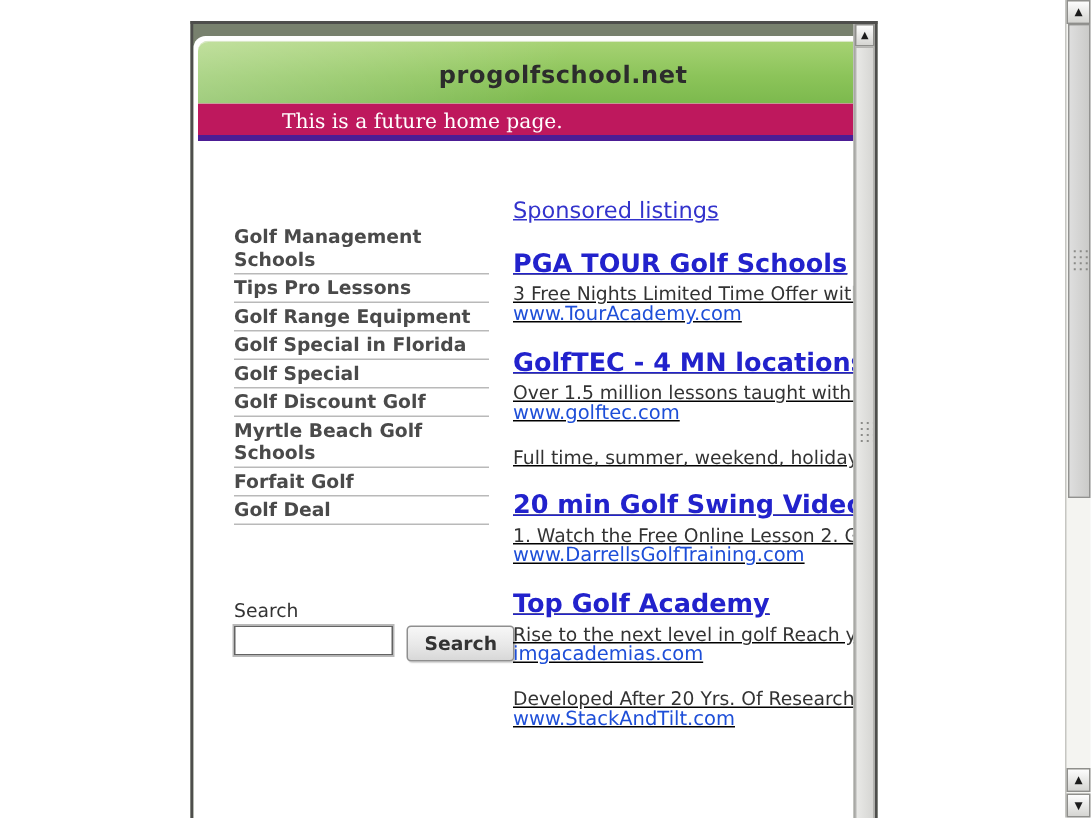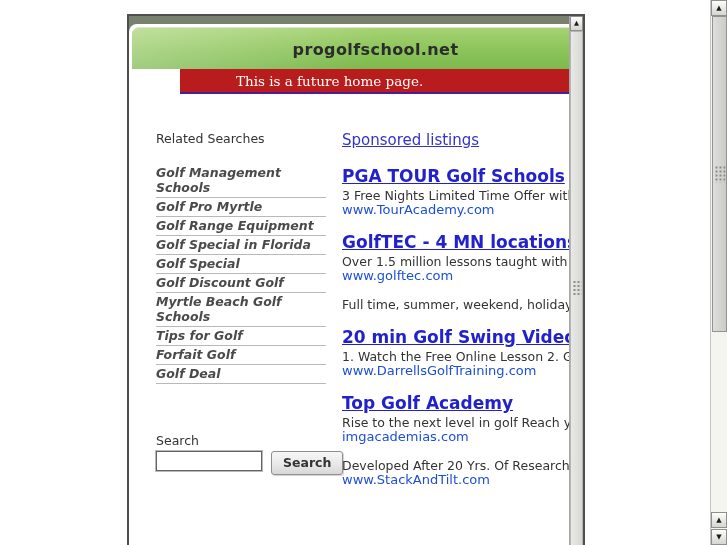--- a/index.html
+++ b/index.html
@@ -31,47 +31,47 @@
 
   
   .green-header { height:42px; border-radius:7px 0 0 0; position:relative; overflow:hidden;
     background:linear-gradient(115deg,rgba(255,255,255,0.30) 0%,rgba(255,255,255,0.10) 38%,rgba(255,255,255,0) 55%),
                linear-gradient(180deg,#a6d273 0%,#8cc45a 55%,#7cb94d 100%);
     border-top:1px solid #d9e8c6; }
   .domain-title { padding:12px 0 0 50px; font-size:16px; font-weight:bold;
     letter-spacing:0.4px; color:#2c2c2c;text-align:center; }
 
   
-  .blue-bar { height:25px; background:#b91c1c; border-bottom:2px solid #4c1d95;margin-left:48px; }
+  .blue-bar { height:25px; background:#be185d; border-bottom:4px solid #4c1d95; }
   .tagline { font-family:"DejaVu Serif","Liberation Serif",serif; color:#ffffff;
     font-size:13.5px; padding:4px 0 0 56px; }
 
   
   .content { flex:1; position:relative; background:#ffffff; }
 
   .left-col { position:absolute; left:24px; top:37px; width:170px; }
   .related-title { font-size:12.5px; color:#333333; }
-  .rel-list { margin-top:18px;font-style:italic; }
+  .rel-list { margin-top:18px; }
   .rel-item { font-size:12.5px; font-weight:bold; color:#4a4a4a; line-height:15px;
     padding:1px 0 2px 0; border-bottom:1px solid #b9b9b9; cursor:pointer; }
 
   .search-block { margin-top:49px; }
   .search-label { font-size:12.5px; color:#333333; margin-bottom:3px; }
   .search-row { display:flex; align-items:flex-start; }
   .search-input { width:106px; height:20px; border:1px solid #636363; outline:1px solid #b9b9b9;
     background:#ffffff; font-size:12px; padding:1px 3px; }
   .search-button { margin-left:9px; padding:3px 11px 4px 11px; font-size:12.5px; font-weight:bold;
     color:#333333; background:linear-gradient(180deg,#f7f7f7 0%,#e8e8e8 55%,#d8d8d8 100%);
     border:1px solid #8f8f8f; border-radius:3px; box-shadow:1px 1px 1px rgba(0,0,0,0.18);
     font-family:"DejaVu Sans","Liberation Sans",sans-serif; cursor:pointer; }
 
   .right-col { position:absolute; left:210px; top:36px; width:229px; overflow:hidden; }
   .sponsored-title { font-size:15px; color:#3333cc; text-decoration:underline;
     white-space:nowrap; margin-bottom:17px; cursor:pointer; display:inline-block; }
-  .listing { margin-bottom:15px; }
+  .listing { margin-bottom:15px;text-decoration:underline; }
   .listing-title { font-size:17px; font-weight:bold; color:#2222cc; text-decoration:underline;
     line-height:20px; white-space:nowrap; margin-bottom:3px; cursor:pointer; }
   .listing-desc { font-size:12.5px; color:#333333; line-height:14px; white-space:nowrap; }
   .listing-url { font-size:13px; color:#1d4ed8; line-height:14px; white-space:nowrap; }
 
   
   #inner-scrollbar { width:14px; background:#f0f0ed; border-left:1px solid #a8a8a5; position:relative; }
   #inner-btn-up { height:15px; font-size:6.5px; }
   #inner-thumb { position:absolute; left:0; top:15px; width:13px; bottom:0;
     background:linear-gradient(90deg,#e9e9e7 0%,#d6d6d3 100%); border:1px solid #b4b4b1; }
@@ -89,30 +89,28 @@
           <div class="domain-title">progolfschool.net</div>
         </div>
 
         <div class="blue-bar">
           <div class="tagline">This is a future home page.</div>
         </div>
 
         <div class="content">
 
           <div class="left-col">
-            <div class="related-title">Related Searches</div>
             <div class="rel-list">
               <div class="rel-item">Golf Management Schools</div>
-              <div class="rel-item">Golf Pro Myrtle</div>
+              <div class="rel-item">Tips Pro Lessons</div>
               <div class="rel-item">Golf Range Equipment</div>
               <div class="rel-item">Golf Special in Florida</div>
               <div class="rel-item">Golf Special</div>
               <div class="rel-item">Golf Discount Golf</div>
               <div class="rel-item">Myrtle Beach Golf Schools</div>
-              <div class="rel-item">Tips for Golf</div>
               <div class="rel-item">Forfait Golf</div>
               <div class="rel-item">Golf Deal</div>
             </div>
 
             <div class="search-block">
               <div class="search-label">Search</div>
               <div class="search-row">
                 <input class="search-input" type="text" placeholder="" style="">
                 <button class="search-button">Search</button>
               </div>

